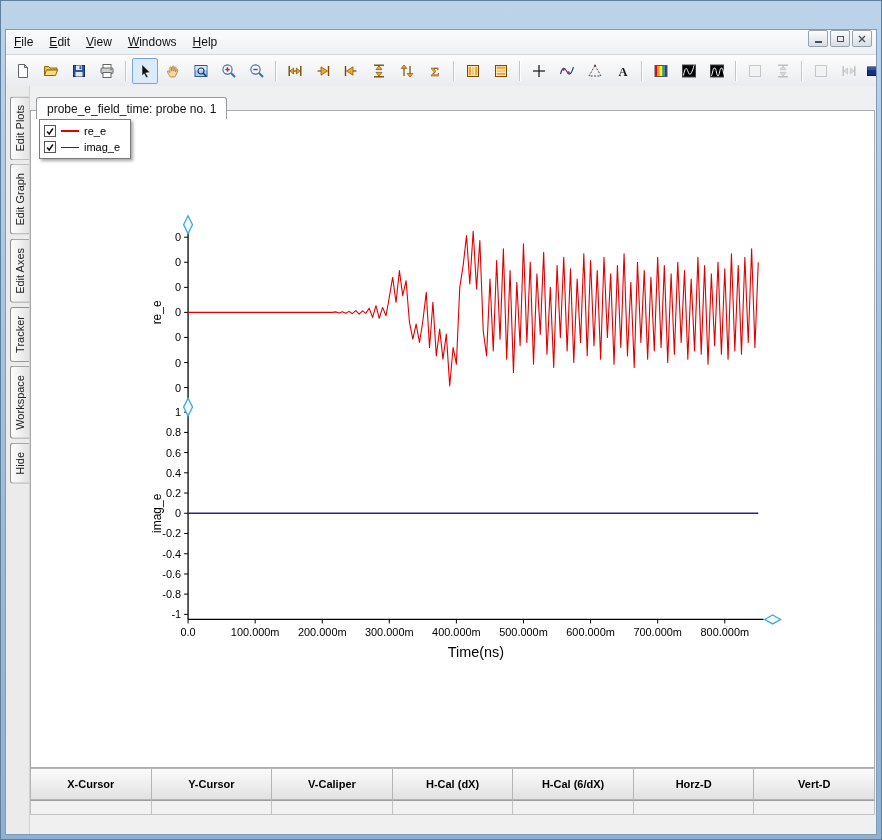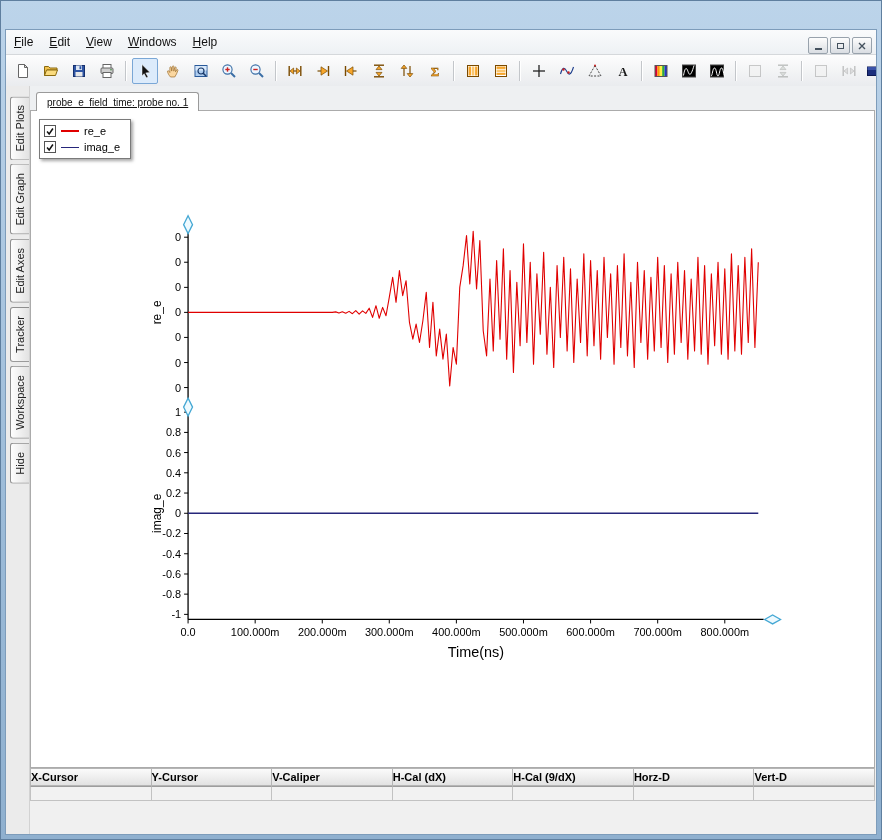--- a/index.html
+++ b/index.html
@@ -19,21 +19,21 @@
   .cap.close{width:46px;border-radius:0 3px 3px 0;border-left:none;
     background:linear-gradient(#f4b6a4,#e0654a 45%,#c23414 46%,#e98a64);}
   .g-min{width:9px;height:3px;background:#fff;margin-top:7px;box-shadow:0 1px 1px rgba(0,0,0,.45);}
   .g-max{width:9px;height:7px;border:2px solid #fff;box-sizing:border-box;box-shadow:0 1px 1px rgba(0,0,0,.35);}
   .cap svg{width:10px;height:10px;}
   
   #client{position:absolute;left:4px;right:4px;top:28px;bottom:4px;
     background:#f0f0f0;border:1px solid #7d9cba;box-sizing:border-box;overflow:hidden;}
   
   #menubar{height:24px;background:linear-gradient(#fafbfc,#eef1f4);
-    border-bottom:1px solid #d5d8db;display:flex;align-items:flex-end;}
+    border-bottom:1px solid #d5d8db;display:flex;align-items:flex-start;}
   .menu-items{display:flex;height:100%;align-items:center;}
   .menu-item{padding:3px 8px;font-size:12px;color:#111;cursor:default;}
   .mdi{margin-left:auto;display:flex;gap:2px;padding-right:4px;}
   .mdi-btn{width:18px;height:15px;border:1px solid #98a2ac;border-radius:2px;
     background:linear-gradient(#fdfdfd,#d9dde2);display:flex;align-items:center;justify-content:center;}
   .g-mmin{width:7px;height:2px;background:#44515e;margin-top:6px;}
   .g-mmax{width:7px;height:6px;border:1px solid #44515e;box-sizing:border-box;}
   .mdi-btn svg{width:8px;height:8px;}
   
   #toolbar{height:32px;background:linear-gradient(#fdfdfd,#e9ebee);
@@ -51,22 +51,22 @@
   #sidestrip{width:24px;background:#ebebeb;border-right:1px solid #d2d2d2;
     display:flex;flex-direction:column;align-items:flex-end;padding-top:8px;box-sizing:border-box;}
   .side-tab{writing-mode:vertical-rl;transform:rotate(180deg);
     font-size:11px;color:#222;padding:8px 3px;margin:2px 0;
     background:linear-gradient(to left,#fefefe,#e2e2e2);
     border:1px solid #8f8f8f;border-left:none;border-radius:0 3px 3px 0;}
   #main{flex:1;position:relative;background:#f0f0f0;}
   
   #tabbar{height:24px;display:flex;align-items:flex-end;padding-left:6px;background:#eef0f2;}
   .doc-tab{background:#fff;border:1px solid #9a9a9a;border-bottom:none;
-    border-radius:3px 3px 0 0;padding:4px 10px 3px;font-size:10px;color:#111;
-    position:relative;top:1px;z-index:2;text-decoration:underline;}
+    border-radius:3px 3px 0 0;padding:4px 10px 3px;font-size:12px;color:#111;
+    position:relative;top:9px;z-index:2;}
   
   #canvas{position:absolute;top:24px;left:0;right:1px;height:658px;background:#fff;
     border:1px solid #ababab;box-sizing:border-box;}
   #plot-svg{position:absolute;inset:0;width:100%;height:100%;}
   #plot-svg text{font-family:"Liberation Sans",sans-serif;fill:#000;}
   #plot-svg text.tick{font-size:11px;}
   #plot-svg text.axis-title{font-size:12px;}
   #plot-svg text.x-title{font-size:14.5px;}
   #plot-svg .handle{fill:#eefaff;stroke:#45a8d4;stroke-width:1.3;}
   
@@ -74,21 +74,21 @@
     box-shadow:2px 2px 3px rgba(0,0,0,.35);padding:3px 10px 3px 4px;z-index:3;}
   .lg-row{display:flex;align-items:center;gap:5px;padding:2px 0;}
   .lg-cb{width:12px;height:12px;border:1px solid #555;background:#fff;display:inline-flex;
     align-items:center;justify-content:center;box-sizing:border-box;}
   .lg-cb svg{width:10px;height:10px;}
   .lg-line{width:18px;height:0;display:inline-block;}
   .lg-txt{font-size:11px;color:#000;}
   
   #footer{position:absolute;top:682px;left:0;right:1px;}
   .frow{display:flex;}
-  .fhead{flex:1;font-size:11px;font-weight:bold;color:#000;text-align:left;padding:2px 0;
+  .fhead{flex:1;font-size:11px;font-weight:bold;color:#000;text-align:center;padding:9px 0;
     background:linear-gradient(#fbfbfb,#e2e2e2);border:1px solid #b5b5b5;border-left:none;}
   .fhead:first-child{border-left:1px solid #b5b5b5;}
   .fval{flex:1;height:13px;background:#f2f2f2;border:1px solid #c2c2c2;border-top:1px solid #9d9d9d;
     border-left:none;}
   .fval:first-child{border-left:1px solid #c2c2c2;}
 </style>
 </head>
 <body>
 
 <div id="win">
@@ -479,21 +479,21 @@
                 <span class="lg-txt">imag_e</span>
               </div>
             </div>
         </div>
         <div id="footer">
           <div class="frow" id="footer-head">
               <div class="fhead">X-Cursor</div>
               <div class="fhead">Y-Cursor</div>
               <div class="fhead">V-Caliper</div>
               <div class="fhead">H-Cal (dX)</div>
-              <div class="fhead">H-Cal (9/dX)</div>
+              <div class="fhead">H-Cal (6/dX)</div>
               <div class="fhead">Horz-D</div>
               <div class="fhead">Vert-D</div>
             </div>
           <div class="frow" id="footer-vals">
               <div class="fval"></div>
               <div class="fval"></div>
               <div class="fval"></div>
               <div class="fval"></div>
               <div class="fval"></div>
               <div class="fval"></div>

